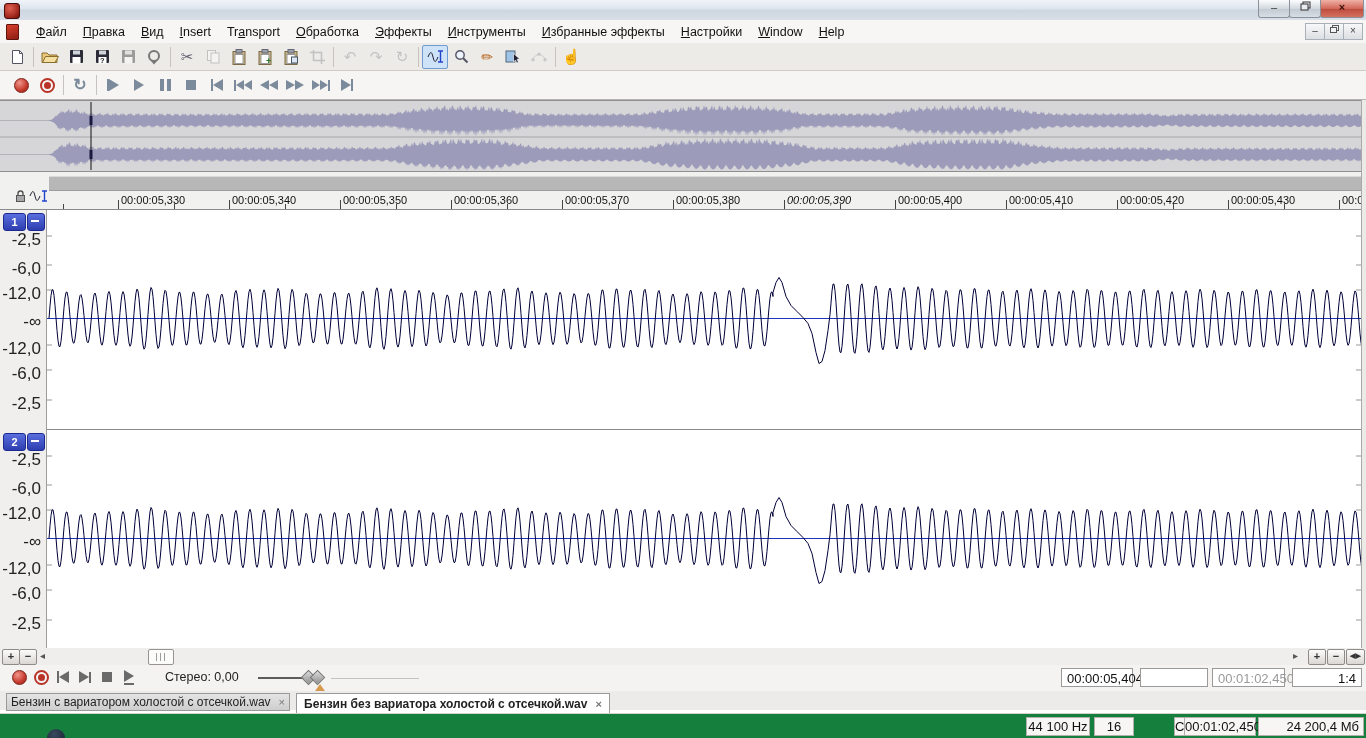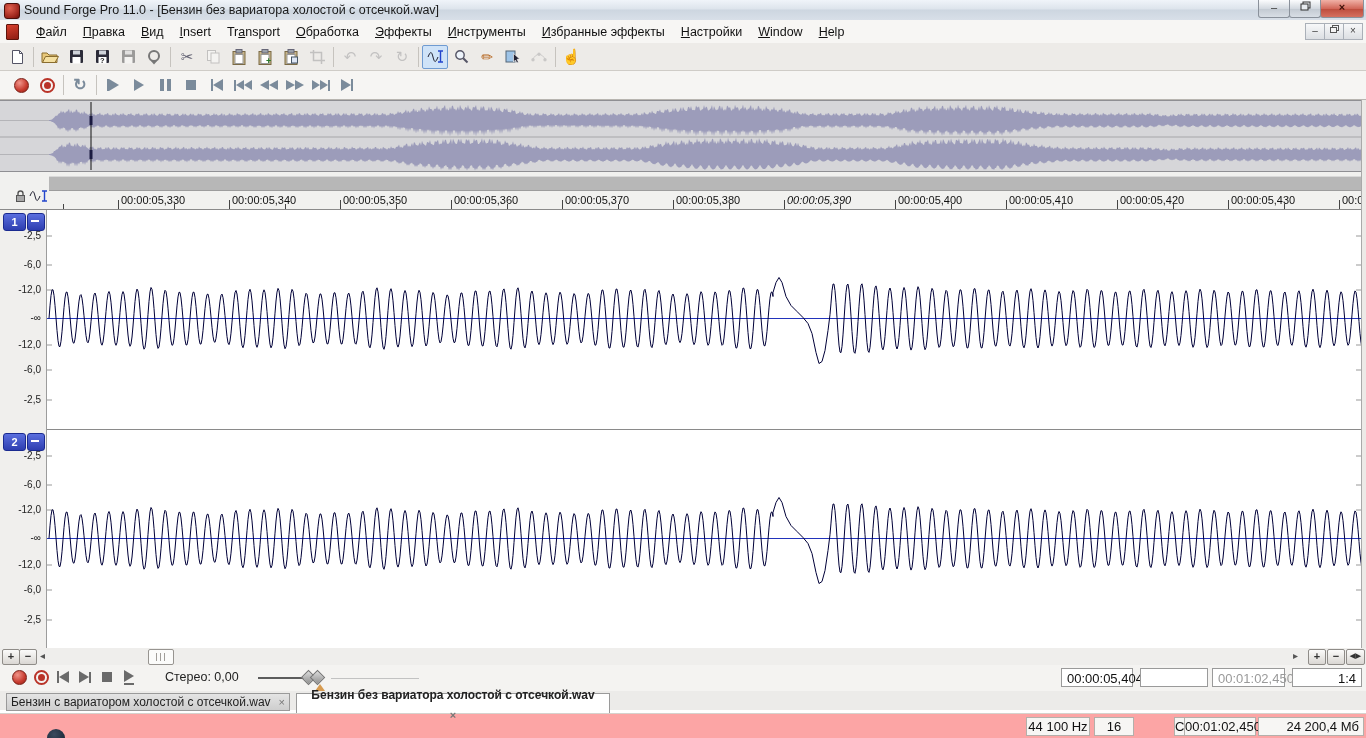--- a/index.html
+++ b/index.html
@@ -47,21 +47,21 @@
   .rtick{background:#444;width:1px;bottom:0;position:absolute;}
   .rlabel{position:absolute;bottom:3px;font-size:11px;color:#111;white-space:nowrap;}
   
   #trackzone{left:0;top:210px;width:1366px;height:438px;background:#fff;}
   #headercol{left:0;top:0;width:47px;height:438px;background:#f0efed;border-right:1px solid #9c9c9c;box-sizing:border-box;}
   .badge{position:absolute;left:3px;width:21px;height:16px;background:linear-gradient(#5a6ede,#2e3eb0);
     border:1px solid #1a2a90;border-radius:3px;color:#fff;font-size:11px;font-weight:bold;text-align:center;line-height:16px;}
   .minbtn{position:absolute;left:27px;width:16px;height:16px;background:linear-gradient(#5a6ede,#2e3eb0);
     border:1px solid #1a2a90;border-radius:3px;}
   .minbtn:after{content:"";position:absolute;left:3px;top:6px;width:8px;height:2px;background:#fff;}
-  .dbl{position:absolute;right:5px;font-size:10px;color:#222;transform:translateY(-6px);}
+  .dbl{position:absolute;right:5px;font-size:17px;color:#222;transform:translateY(-6px);}
   .hsep{position:absolute;left:47px;right:0;height:1px;background:#8a8a8a;}
   #rightframe{left:1361px;top:100px;width:5px;height:548px;background:#eceae7;border-left:1px solid #a9a9a9;box-sizing:border-box;}
   
   #scrollrow{left:0;top:648px;width:1366px;height:17px;background:#efeeec;}
   .sqbtn{position:absolute;width:16px;height:14px;top:1px;border:1px solid #8f8c88;border-radius:2px;
     background:linear-gradient(#fbfbfa,#dad7d3);text-align:center;line-height:12px;font-size:11px;font-weight:bold;color:#333;}
   .sarrow{position:absolute;top:3px;font-size:10px;color:#555;line-height:10px;}
   #hthumb{position:absolute;left:148px;top:1px;width:24px;height:14px;border:1px solid #979490;background:#fbfbfa;border-radius:2px;}
   #hthumb i{position:absolute;top:3px;width:1px;height:8px;background:#a09d99;}
   #ctrlrow{left:0;top:665px;width:1366px;height:26px;background:#f4f3f1;}
@@ -77,31 +77,30 @@
   .tbox{position:absolute;top:3px;height:19px;border:1px solid #9a9a9a;background:#fff;
     font-size:13px;line-height:19px;padding:0 5px;box-sizing:border-box;}
   
   #tabbar{left:0;top:691px;width:1366px;height:22px;background:#ecebe9;padding-left:8px;}
   #tabwhite{position:absolute;left:0;bottom:0;width:100%;height:3px;background:#fff;}
   .tab{position:absolute;top:2px;height:18px;border:1px solid #9a9a9a;display:flex;align-items:center;
     justify-content:center;gap:8px;font-size:12px;color:#222;background:linear-gradient(#e4e4e4,#cecece);box-sizing:border-box;}
   .tab.active{background:#fff;height:20px;font-weight:bold;border-bottom:none;z-index:2;}
   .tabx{font-size:11px;color:#777;line-height:10px;}
   
-  #statusbar{left:0;top:713px;width:1366px;height:25px;background:#fca5a5;border-top:1px solid #d5d2cd;box-sizing:border-box;}
+  #statusbar{left:0;top:713px;width:1366px;height:25px;background:#15803d;border-top:1px solid #d5d2cd;box-sizing:border-box;}
   .sbox{position:absolute;top:3px;height:17px;border:1px solid #b3b0ab;font-size:13px;line-height:17px;
     text-align:center;background:#f7f6f4;box-sizing:content-box;}
   #orb{left:47px;top:729px;width:18px;height:18px;border-radius:50%;background:radial-gradient(circle at 40% 30%,#3a4a5e,#101c2a);}
 </style>
 </head>
 <body>
 
 <div id="titlebar" class="abs">
   <div id="appicon" class="abs"></div>
-  <div id="apptitle" class="abs">Sound Forge Pro 11.0 - [Бензин без вариатора холостой с отсечкой.wav]</div>
   <div class="wbtn abs" style="left:1258px;width:30px;">–</div>
   <div class="wbtn abs" style="left:1289px;width:30px;"><svg width="11" height="10" viewBox="0 0 11 10">
         <rect x="3" y="1" width="7" height="6" fill="none" stroke="#333"></rect>
         <rect x="1" y="3" width="7" height="6" fill="#e8ecf0" stroke="#333"></rect>
       </svg></div>
   <div id="btn-close" class="wbtn abs" style="left:1320px;width:42px;">×</div>
 </div>
 
 <div id="menubar" class="abs">
   <div id="docicon" class="abs"></div>
@@ -519,21 +518,21 @@
   <div class="tbox" style="left:1212px;width:73px;color:#9a9a9a;">00:01:02,450</div>
   <div class="tbox" style="left:1292px;width:70px;text-align:right;">1:4</div>
 </div>
 
 <div id="tabbar" class="abs">
   <div id="tabwhite"></div>
 <div class="tab" style="left: 6px; width: 284px;">
       <span>Бензин с вариатором холостой с отсечкой.wav</span>
       <span class="tabx">×</span>
     </div>
-    <div class="tab active" style="left: 296px; width: 314px; flex-direction: column;">
+    <div class="tab active" style="left: 296px; width: 314px;">
       <span>Бензин без вариатора холостой с отсечкой.wav</span>
       <span class="tabx">×</span>
     </div>
   </div>
 
 <div id="statusbar" class="abs">
     <div class="sbox" style="left: 1026px; width: 62px;">44 100 Hz</div>
     <div class="sbox" style="left: 1094px; width: 38px;">16 бит</div>
     <div class="sbox" style="left: 1136px; width: 44px; margin-left: 38px;">Стерео</div>
     <div class="sbox" style="left: 1184px; width: 70px;">00:01:02,450</div>

